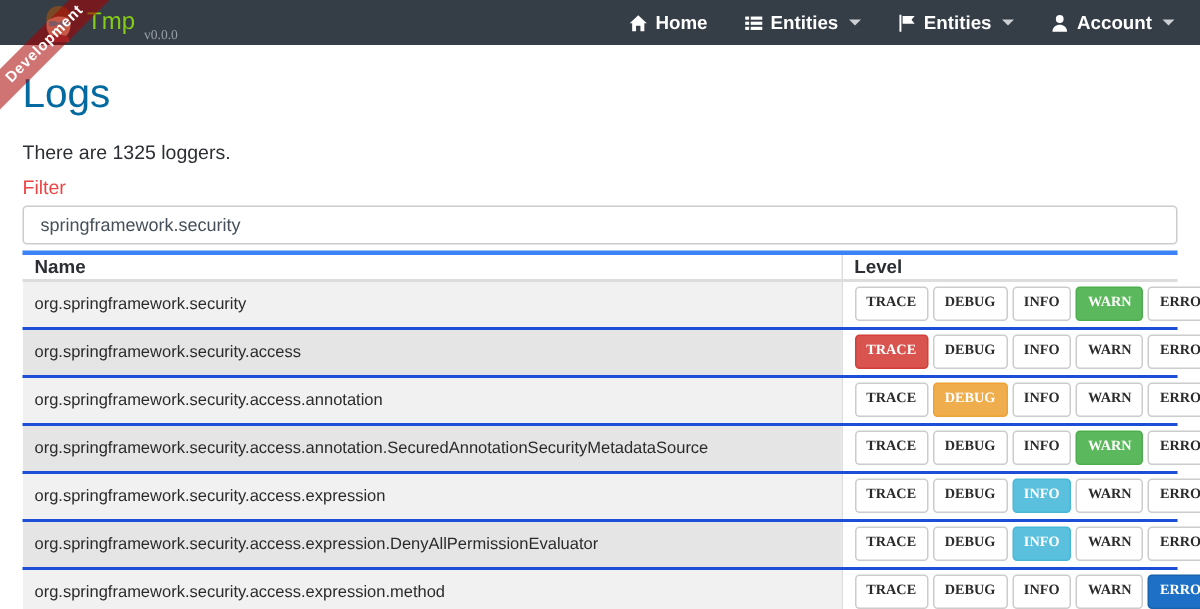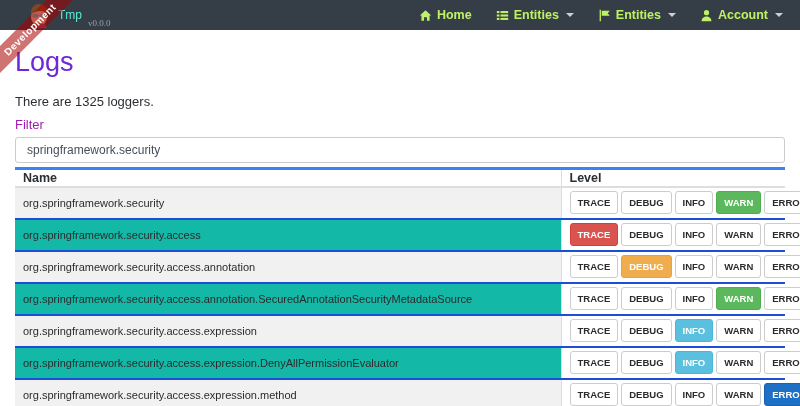--- a/index.html
+++ b/index.html
@@ -18,66 +18,66 @@
     letter-spacing: .5px; padding: 4px 0; pointer-events: none;
   }
 
   
   .navbar {
     height: 30px; background: #353d47; display: flex; align-items: center;
     justify-content: space-between; padding: 0 17px 0 26px;
   }
   .brand { display: flex; align-items: center; gap: 6px; cursor: pointer; }
   .avatar svg { width: 26px; height: 26px; display: block; }
-  .brand-name { font-size: 12px; color: #5eead4; }
+  .brand-name { font-size: 16px; color: #84cc16; }
   .brand-ver { font-size: 9px; color: #9aa0a8; margin-top: 16px; font-family: Liberation Serif, serif; }
   .nav-menu { display: flex; list-style: none; margin: 0; padding: 0; gap: 24px; align-items: center; }
   .nav-item {
     display: flex; align-items: center; gap: 5px; cursor: pointer;
-    color: #bef264; font-size: 12.5px; font-weight: 600; white-space: nowrap;
+    color: #ffffff; font-size: 12.5px; font-weight: 600; white-space: nowrap;
   }
   .nicon { display: flex; align-items: center; }
   .nicon svg { width: 13px; height: 13px; fill: currentColor; display: block; }
   .caret {
     width: 0; height: 0; margin-left: 2px;
     border-left: 4px solid transparent; border-right: 4px solid transparent;
     border-top: 4px solid #ccd0d4;
   }
 
   
   .container { padding: 0 15px; }
-  .page-title { font-size: 27px; font-weight: 500; color: #6d28d9; margin: 17px 0 16px; line-height: 1.15; }
+  .page-title { font-size: 27px; font-weight: 500; color: #0369a1; margin: 17px 0 16px; line-height: 1.15; }
   .subtitle { font-size: 13px; color: #2b2f33; margin: 16px 0 8px; line-height: 1.2; }
-  .filter-label { display: block; font-size: 13px; color: #a21caf; margin: 0 0 4px; line-height: 1.15; }
+  .filter-label { display: block; font-size: 13px; color: #ef4444; margin: 0 0 4px; line-height: 1.15; }
   .filter-input {
     width: 100%; height: 26px; border: 1px solid #ccc; border-radius: 3px;
     padding: 0 11px; font-size: 12px; color: #46505a; outline: none;
     font-family: "Liberation Sans", sans-serif; background: #fff;
   }
 
   
   .logs-table { width: 100%; border-collapse: collapse; margin-top: 4px; table-layout: fixed; }
   .logs-table th {
     text-align: left; font-size: 12.5px; font-weight: 700; color: #2b2f33;
     padding: 1px 8px; border-top: 3px solid #3b82f6; border-bottom: 2px solid #ddd;
     background: #fff;
   }
   .logs-table th.col-level { width: 224px; border-left: 1px solid #ddd; margin-top: 48px; }
   .logs-table td {
     height: 32px; padding: 0 8px; border-top: 2px solid #1d4ed8;
     font-size: 11px; color: #2b2b2b; vertical-align: middle;
   }
   tr.striped td.name-cell { background: #f1f1f1; }
-  td.name-cell { overflow: hidden; white-space: nowrap; text-overflow: ellipsis; background: #14b8a6; }
+  td.name-cell { overflow: hidden; white-space: nowrap; text-overflow: ellipsis; background: #e5e5e5; }
   td.level-cell { border-left: 1px solid #ddd; background: #fff; white-space: nowrap; padding-left: 8px; }
   .lvl-btn {
     display: inline-block; background: #fff; border: 1px solid #ccc; border-radius: 3px;
     color: #2b2b2b; font-size: 9.5px; font-weight: 600; line-height: 1;
     padding: 5.5px 7px; margin-right: 3px; cursor: pointer;
-    font-family: Liberation Sans, sans-serif; vertical-align: middle;
+    font-family: Liberation Serif, serif; vertical-align: middle;
   }
   .lvl-btn.active { color: #fff; }
 </style>
 </head>
 <body>
 
 <div class="ribbon">
   <span>Development</span>
 </div>
 

